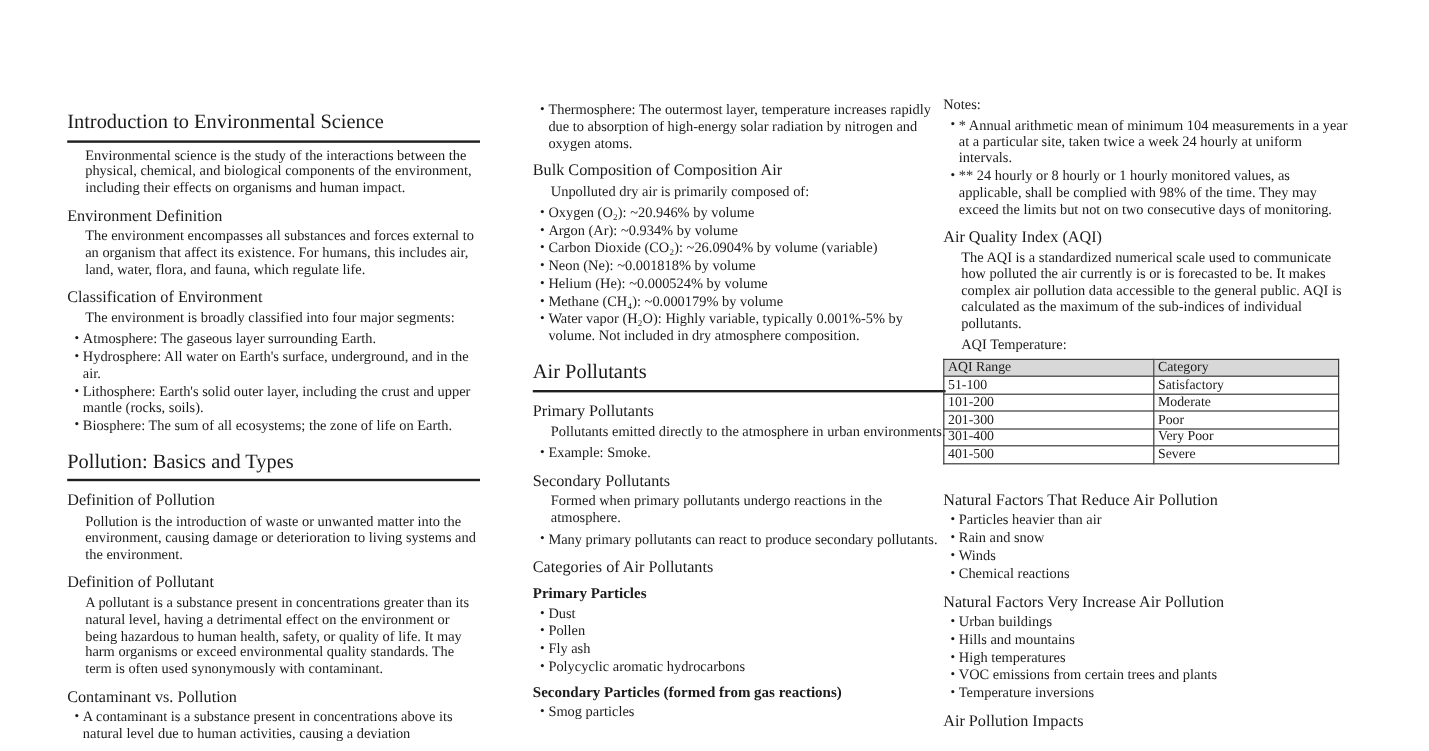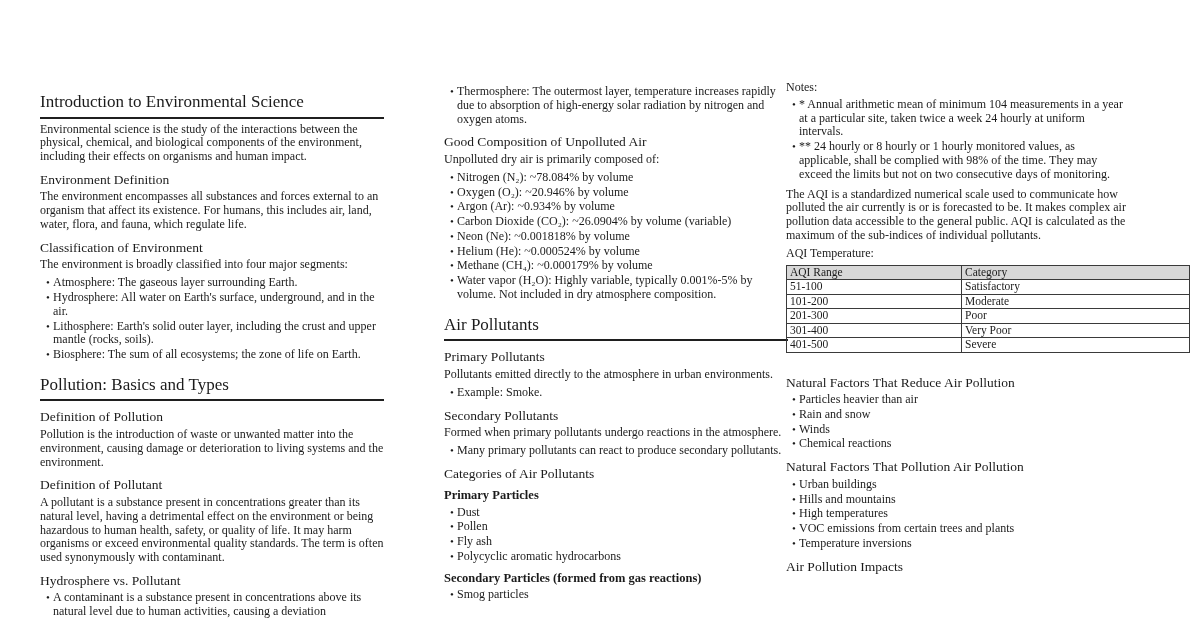--- a/index.html
+++ b/index.html
@@ -10,21 +10,21 @@
     color: #1b1b1b;
     font-family: "Liberation Serif", "DejaVu Serif", serif;
     font-size: 12px;
     line-height: 1.15;
   }
   .col {
     position: absolute;
     top: 80px;
     width: 344px;
   }
-  #col1 { left: 40px; }
+  #col1 { left: 56px; }
   #col2 { left: 444px; }
   #col3 { left: 786px; }
 
   h1.doc {
     font-size: 17px;
     font-weight: 400;
     margin: 13px 0 4px 0;
     padding-bottom: 5px;
     border-bottom: 2px solid #1f1f1f;
     line-height: 1.15;
@@ -35,21 +35,21 @@
     font-weight: 400;
     margin: 8px 0 3px 0;
     line-height: 1.15;
   }
   h3.doc {
     font-size: 12.5px;
     font-weight: 700;
     margin: 7px 0 1px 0;
     line-height: 1.15;
   }
-  p { margin: 2px 0 4px 0; }
+  p { margin: 2px 0 4px 15px; }
   p.tight { margin: 2px 0 3px 0; }
 
   ul {
     list-style: none;
     margin: 3px 0 6px 0;
     padding: 0 0 0 6px;
   }
   ul.first { margin-top: 5px; }
   li {
     position: relative;
@@ -59,21 +59,21 @@
   li::before {
     content: "\2022";
     position: absolute;
     left: 0;
     top: 0px;
     font-size: 11px;
   }
 
   table.aqi {
     border-collapse: collapse;
-    width: 404px;
+    width: 330px;
     margin: 4px 0 22px 0;
     font-size: 11.5px;
     border: 1.5px solid #3a3a3a;
   }
   table.aqi th, table.aqi td {
     border: 1px solid #3a3a3a;
     font-weight: 400;
     text-align: left;
     padding: 0 3px;
     height: 13.5px;
@@ -106,35 +106,34 @@
   </ul>
 
   <h1 class="doc">Pollution: Basics and Types</h1>
 
   <h2 class="doc">Definition of Pollution</h2>
   <p>Pollution is the introduction of waste or unwanted matter into the environment, causing damage or deterioration to living systems and the environment.</p>
 
   <h2 class="doc">Definition of Pollutant</h2>
   <p>A pollutant is a substance present in concentrations greater than its natural level, having a detrimental effect on the environment or being hazardous to human health, safety, or quality of life. It may harm organisms or exceed environmental quality standards. The term is often used synonymously with contaminant.</p>
 
-  <h2 class="doc">Hydrosphere vs. Pollutant</h2>
+  <h2 class="doc">Contaminant vs. Pollution</h2>
   <ul>
     <li>A contaminant is a substance present in concentrations above its natural level due to human activities, causing a deviation</li>
   </ul>
 </div>
 
 <div class="col" id="col2">
   <ul class="first">
     <li>Thermosphere: The outermost layer, temperature increases rapidly due to absorption of high-energy solar radiation by nitrogen and oxygen atoms.</li>
   </ul>
 
-  <h2 class="doc">Good Composition of Unpolluted Air</h2>
+  <h2 class="doc">Bulk Composition of Composition Air</h2>
   <p>Unpolluted dry air is primarily composed of:</p>
   <ul>
-    <li>Nitrogen (N₂): ~78.084% by volume</li>
     <li>Oxygen (O₂): ~20.946% by volume</li>
     <li>Argon (Ar): ~0.934% by volume</li>
     <li>Carbon Dioxide (CO₂): ~26.0904% by volume (variable)</li>
     <li>Neon (Ne): ~0.001818% by volume</li>
     <li>Helium (He): ~0.000524% by volume</li>
     <li>Methane (CH₄): ~0.000179% by volume</li>
     <li>Water vapor (H₂O): Highly variable, typically 0.001%-5% by volume. Not included in dry atmosphere composition.</li>
   </ul>
 
   <h1 class="doc">Air Pollutants</h1>
@@ -165,20 +164,21 @@
   </ul>
 </div>
 
 <div class="col" id="col3">
   <p class="tight" style="margin-top:1px">Notes:</p>
   <ul>
     <li>* Annual arithmetic mean of minimum 104 measurements in a year at a particular site, taken twice a week 24 hourly at uniform intervals.</li>
     <li>** 24 hourly or 8 hourly or 1 hourly monitored values, as applicable, shall be complied with 98% of the time. They may exceed the limits but not on two consecutive days of monitoring.</li>
   </ul>
 
+  <h2 class="doc">Air Quality Index (AQI)</h2>
   <p>The AQI is a standardized numerical scale used to communicate how polluted the air currently is or is forecasted to be. It makes complex air pollution data accessible to the general public. AQI is calculated as the maximum of the sub-indices of individual pollutants.</p>
   <p>AQI Temperature:</p>
 
   <table class="aqi">
     <thead>
       <tr>
         <th>AQI Range</th>
         <th>Category</th>
       </tr>
     </thead>
@@ -207,21 +207,21 @@
   </table>
 
   <h2 class="doc">Natural Factors That Reduce Air Pollution</h2>
   <ul>
     <li>Particles heavier than air</li>
     <li>Rain and snow</li>
     <li>Winds</li>
     <li>Chemical reactions</li>
   </ul>
 
-  <h2 class="doc">Natural Factors That Pollution Air Pollution</h2>
+  <h2 class="doc">Natural Factors Very Increase Air Pollution</h2>
   <ul>
     <li>Urban buildings</li>
     <li>Hills and mountains</li>
     <li>High temperatures</li>
     <li>VOC emissions from certain trees and plants</li>
     <li>Temperature inversions</li>
   </ul>
 
   <h2 class="doc h2-clipped">Air Pollution Impacts</h2>
 </div>

